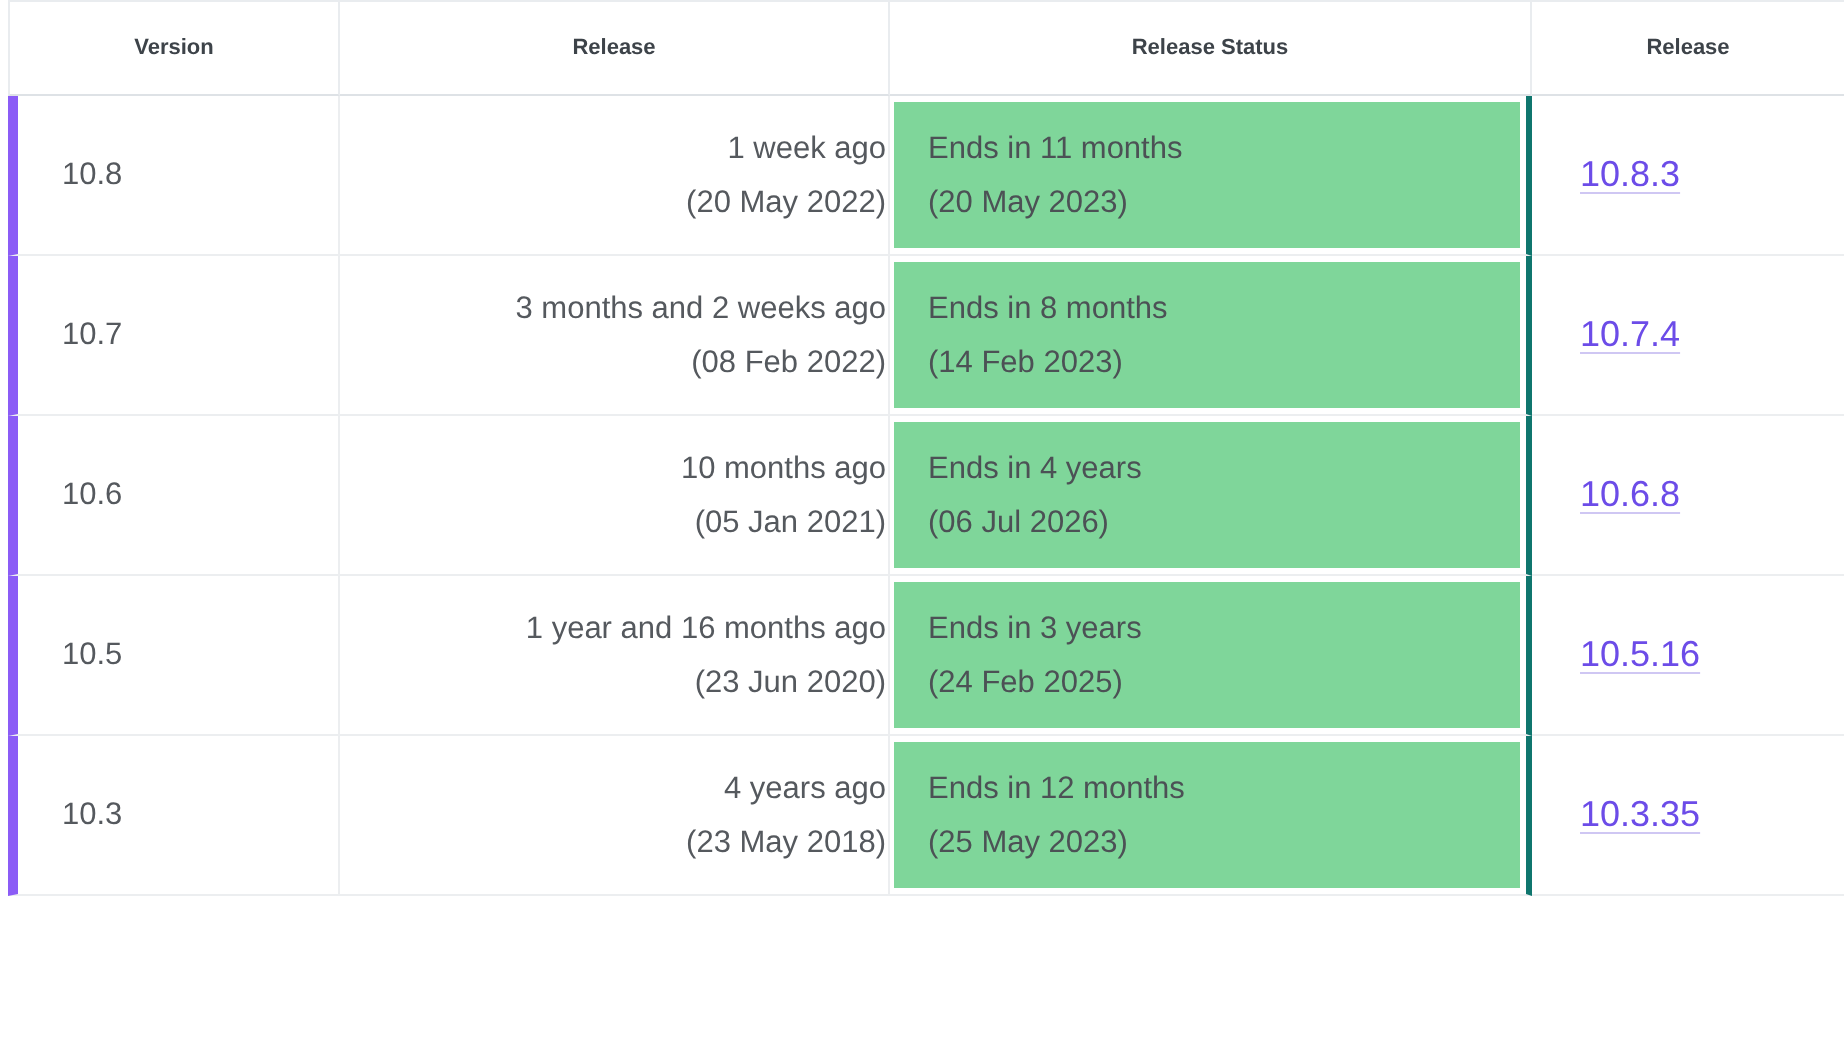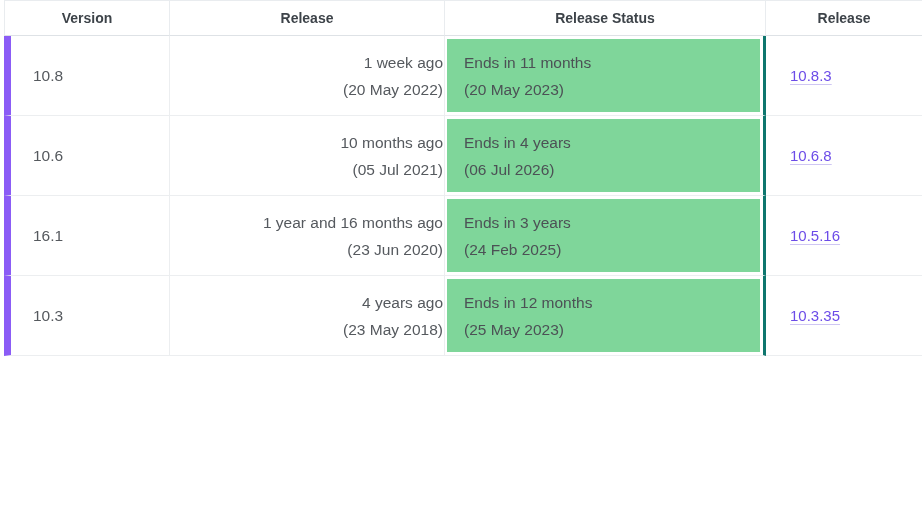--- a/index.html
+++ b/index.html
@@ -29,23 +29,23 @@
     width: 918px;
     table-layout: fixed;
   }
 
   col.c-version  { width: 166px; }
   col.c-released { width: 275px; }
   col.c-status   { width: 321px; }
   col.c-release  { width: 156px; }
 
   thead th {
-    height: 36px;
-    box-sizing: border-box;
-    font-size: 14px;
+    height: 48px;
+    box-sizing: border-box;
+    font-size: 11px;
     font-weight: bold;
     color: #3d4349;
     text-align: center;
     vertical-align: middle;
     padding: 0 10px;
     border-top: 1px solid #e9ecef;
     border-bottom: 1px solid #dee2e6;
     border-right: 1px solid #e9ecef;
     background: #ffffff;
   }
@@ -62,21 +62,21 @@
     box-sizing: border-box;
     font-size: 15.5px;
     line-height: 27px;
     color: #55595e;
     vertical-align: middle;
     border-bottom: 1px solid #eceef0;
     border-right: 1px solid #eceef0;
     background: #ffffff;
   }
   tbody td:first-child {
-    border-left: 7px solid #8b5cf6;
+    border-left: 5px solid #8b5cf6;
   }
   tbody td:last-child {
     border-right: none;
   }
 
   td.cell-version {
     padding-left: 22px;
     text-align: left;
   }
 
@@ -106,21 +106,21 @@
     padding-left: 24px;
     text-align: left;
   }
 
   .release-link {
     color: #6c4ce8;
     text-decoration: underline;
     text-decoration-color: #cfc7f3;
     text-underline-offset: 3px;
     cursor: pointer;
-    font-size: 15px;
+    font-size: 18px;
   }
 
   .line { display: block; white-space: nowrap; }
 </style>
 </head>
 <body>
 
 <div class="table-wrap">
   <table class="eol-table">
     <colgroup>
@@ -149,40 +149,56 @@
           <div class="status-box">
             <span class="line">Ends in 11 months</span>
             <span class="line">(20 May 2023)</span>
           </div>
         </td>
         <td class="cell-release">
           <a class="release-link" href="#">10.8.3</a>
         </td>
       </tr>
 
+      <tr>
+        <td class="cell-version">10.7</td>
+        <td class="cell-released">
+          <span class="line">3 months and 2 weeks ago</span>
+          <span class="line">(08 Feb 2022)</span>
+        </td>
+        <td class="cell-status">
+          <div class="status-box">
+            <span class="line">Ends in 8 months</span>
+            <span class="line">(14 Feb 2023)</span>
+          </div>
+        </td>
+        <td class="cell-release">
+          <a class="release-link" href="#">10.7.4</a>
+        </td>
+      </tr>
 
       <tr>
         <td class="cell-version">10.6</td>
         <td class="cell-released">
           <span class="line">10 months ago</span>
-          <span class="line">(05 Jul 2021)</span>
+          <span class="line">(05 Jan 2021)</span>
         </td>
         <td class="cell-status">
           <div class="status-box">
             <span class="line">Ends in 4 years</span>
             <span class="line">(06 Jul 2026)</span>
           </div>
         </td>
         <td class="cell-release">
           <a class="release-link" href="#">10.6.8</a>
         </td>
       </tr>
 
       <tr>
-        <td class="cell-version">16.1</td>
+        <td class="cell-version">10.5</td>
         <td class="cell-released">
           <span class="line">1 year and 16 months ago</span>
           <span class="line">(23 Jun 2020)</span>
         </td>
         <td class="cell-status">
           <div class="status-box">
             <span class="line">Ends in 3 years</span>
             <span class="line">(24 Feb 2025)</span>
           </div>
         </td>

